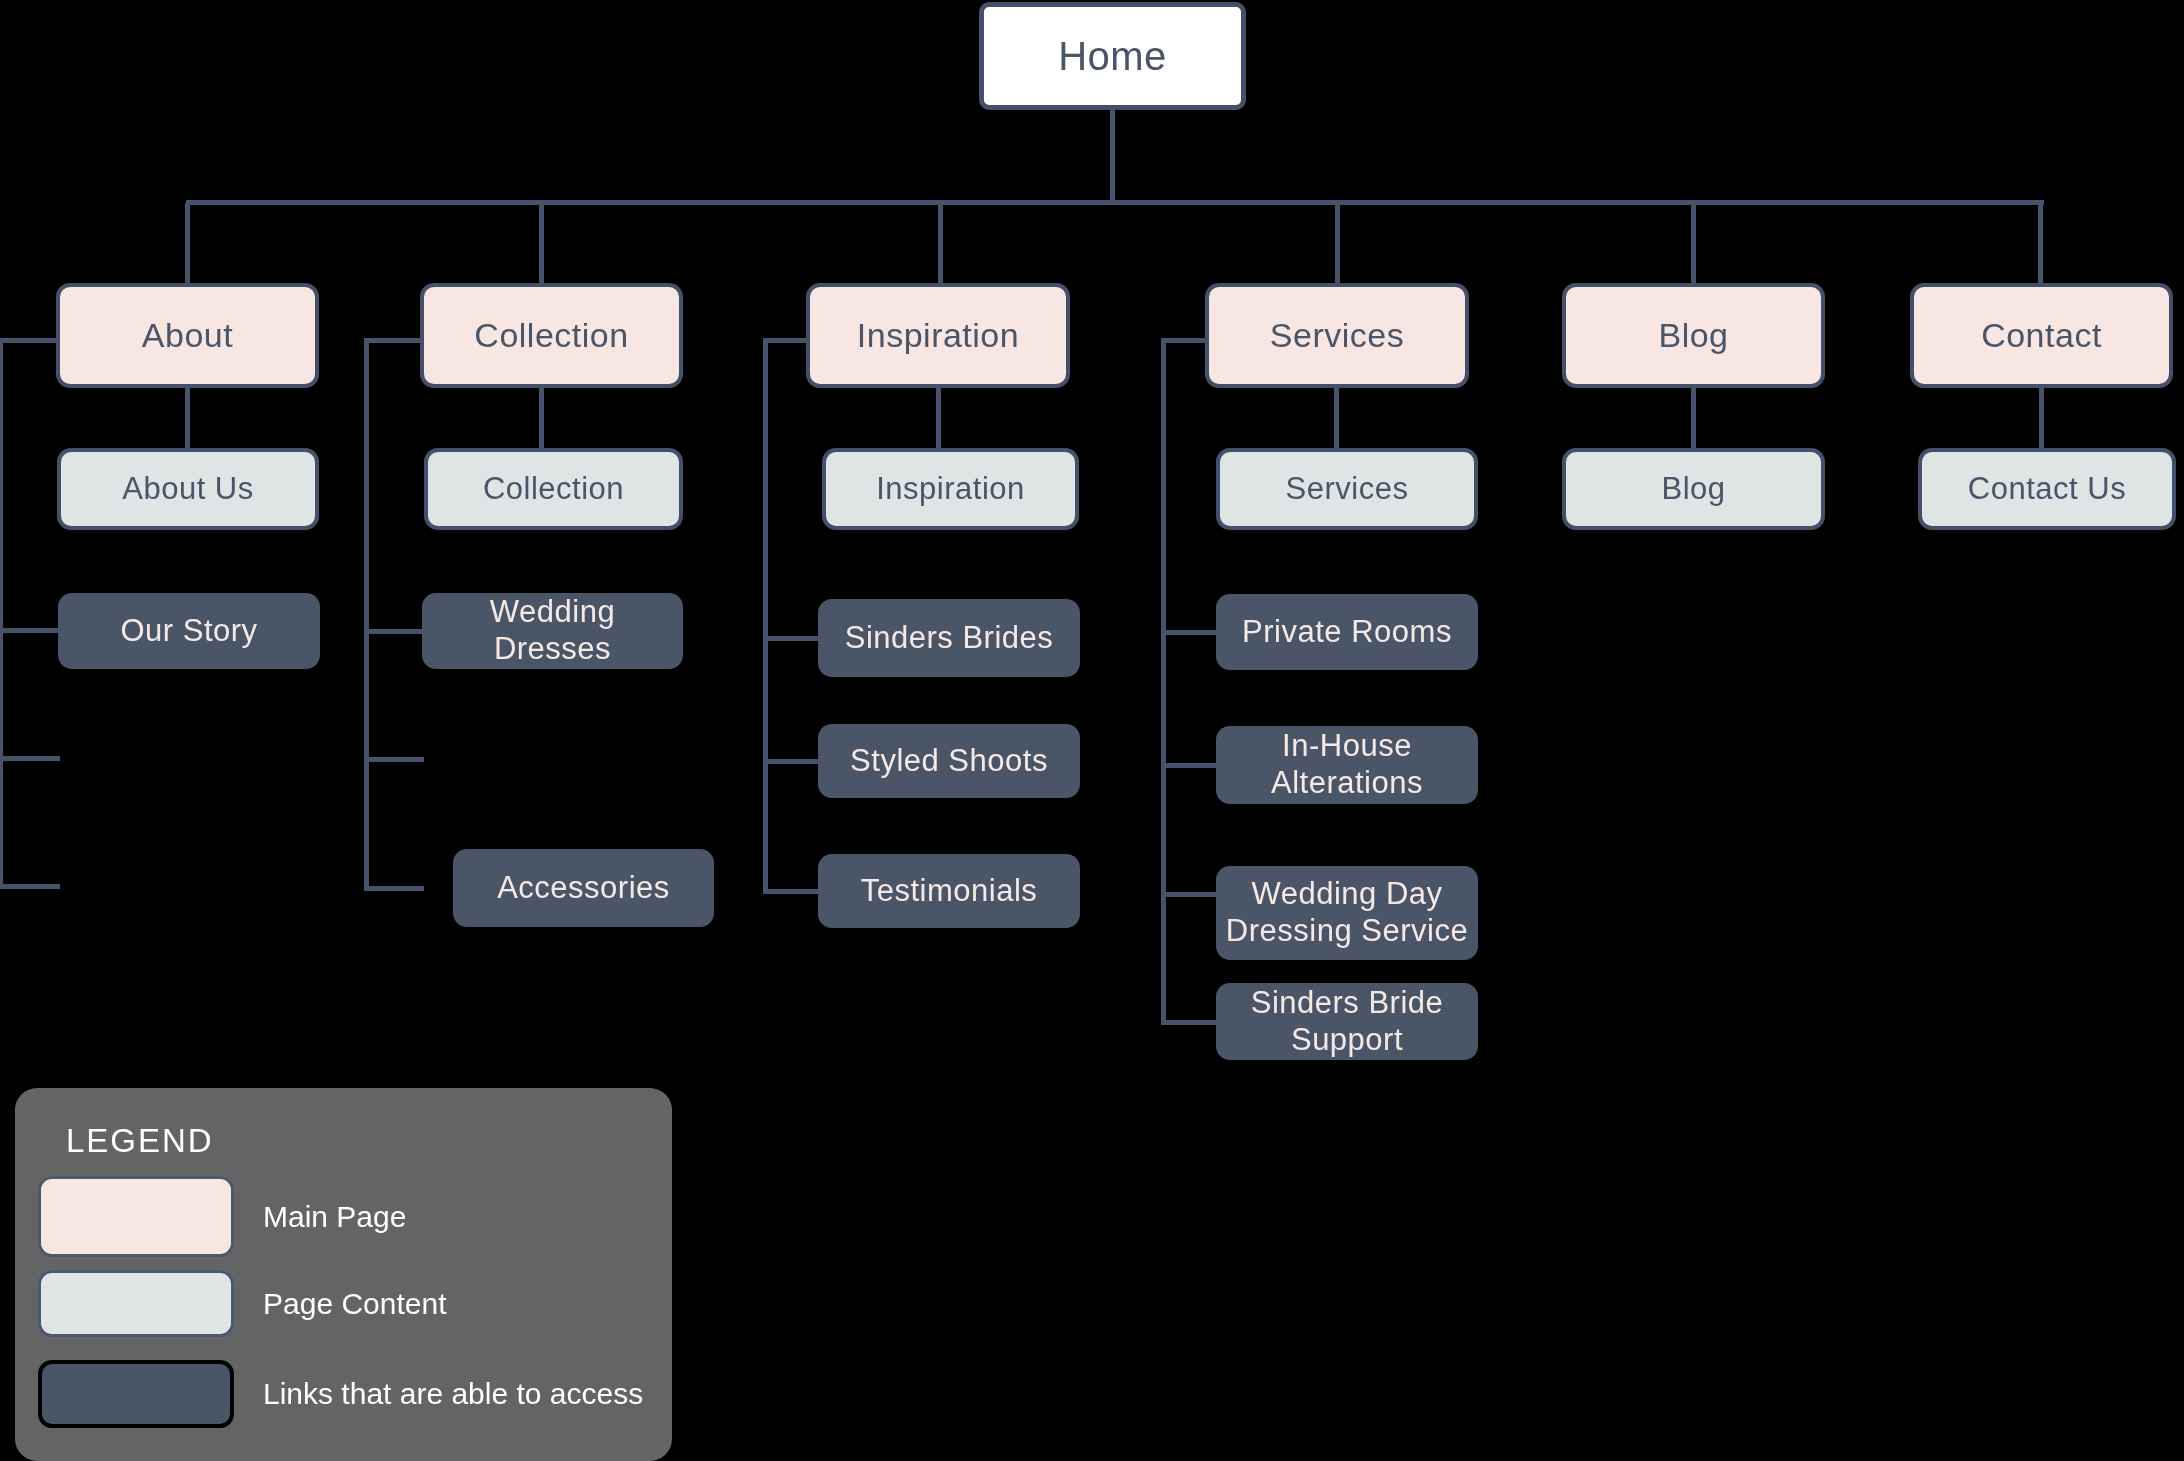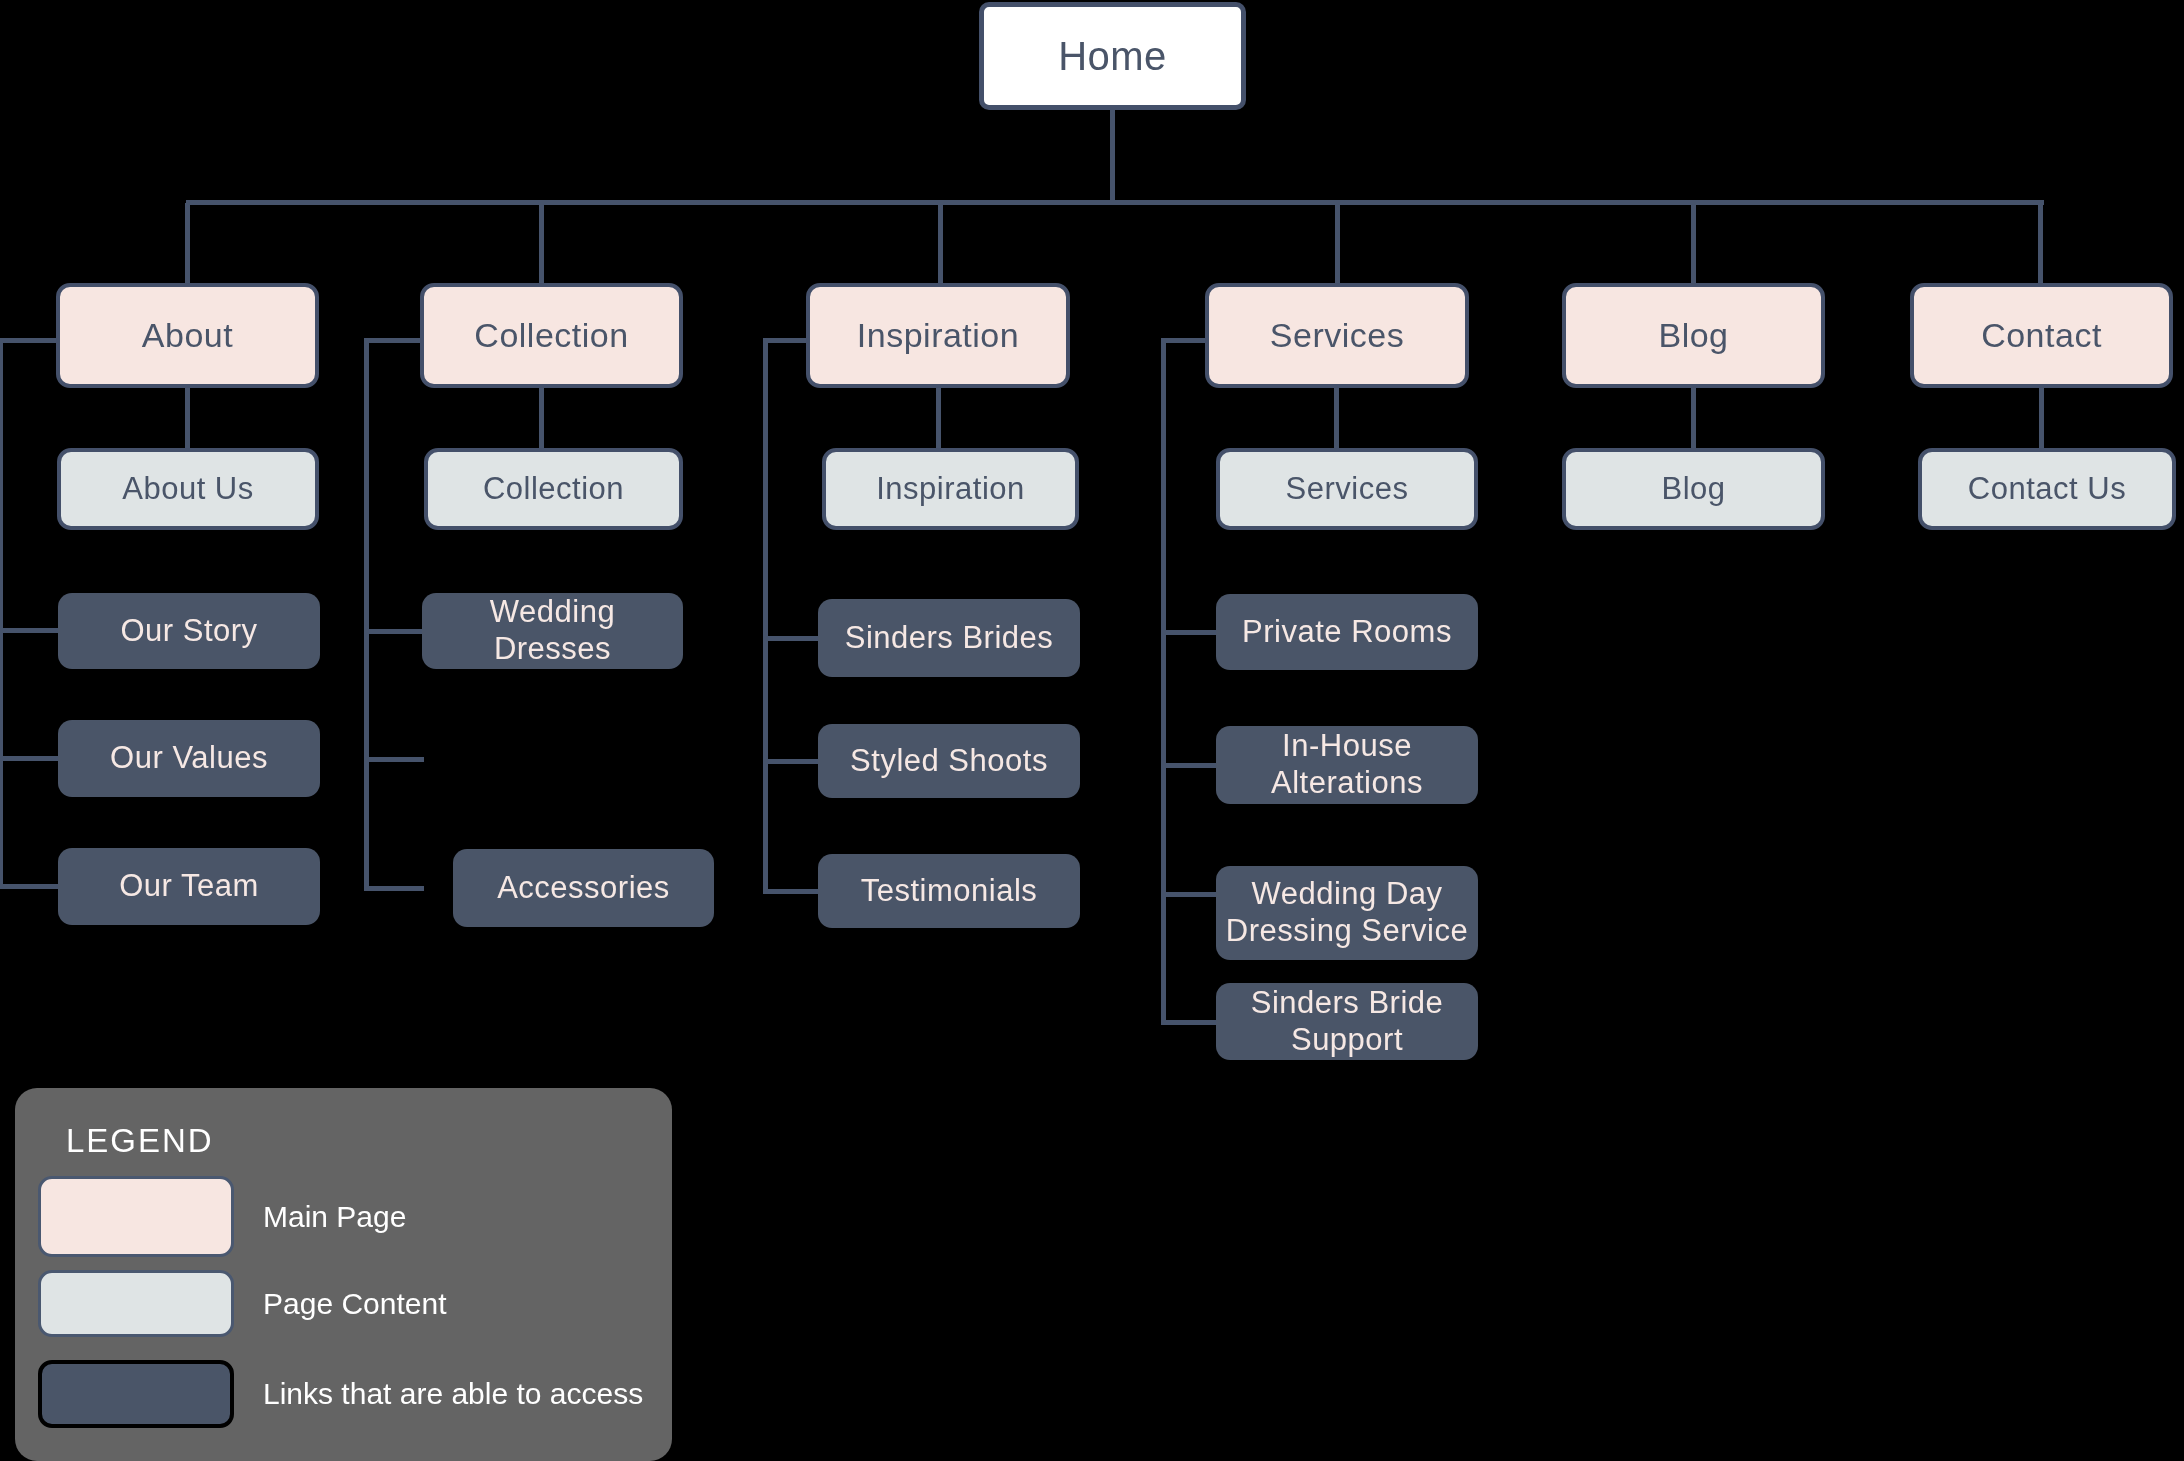--- a/index.html
+++ b/index.html
@@ -144,26 +144,20 @@
   <div class="box content" style="left:1562px;top:448px;width:263px;height:82px;">
     <span>Blog</span>
   </div>
   <div class="box content" style="left:1918px;top:448px;width:258px;height:82px;">
     <span>Contact Us</span>
   </div>
 
   <div class="box link" style="left:58px;top:593px;width:262px;height:76px;">
     <span>Our Story</span>
   </div>
-  <div class="box link" style="left:58px;top:720px;width:262px;height:77px;">
-    <span>Our Values</span>
-  </div>
-  <div class="box link" style="left:58px;top:848px;width:262px;height:77px;">
-    <span>Our Team</span>
-  </div>
 
   <div class="box link" style="left:422px;top:593px;width:261px;height:76px;">
     <span>Wedding Dresses</span>
   </div>
   <div class="box link" style="left:422px;top:849px;width:261px;height:78px;margin-left:31px;">
     <span>Accessories</span>
   </div>
 
   <div class="box link" style="left:818px;top:599px;width:262px;height:78px;">
     <span>Sinders Brides</span>

